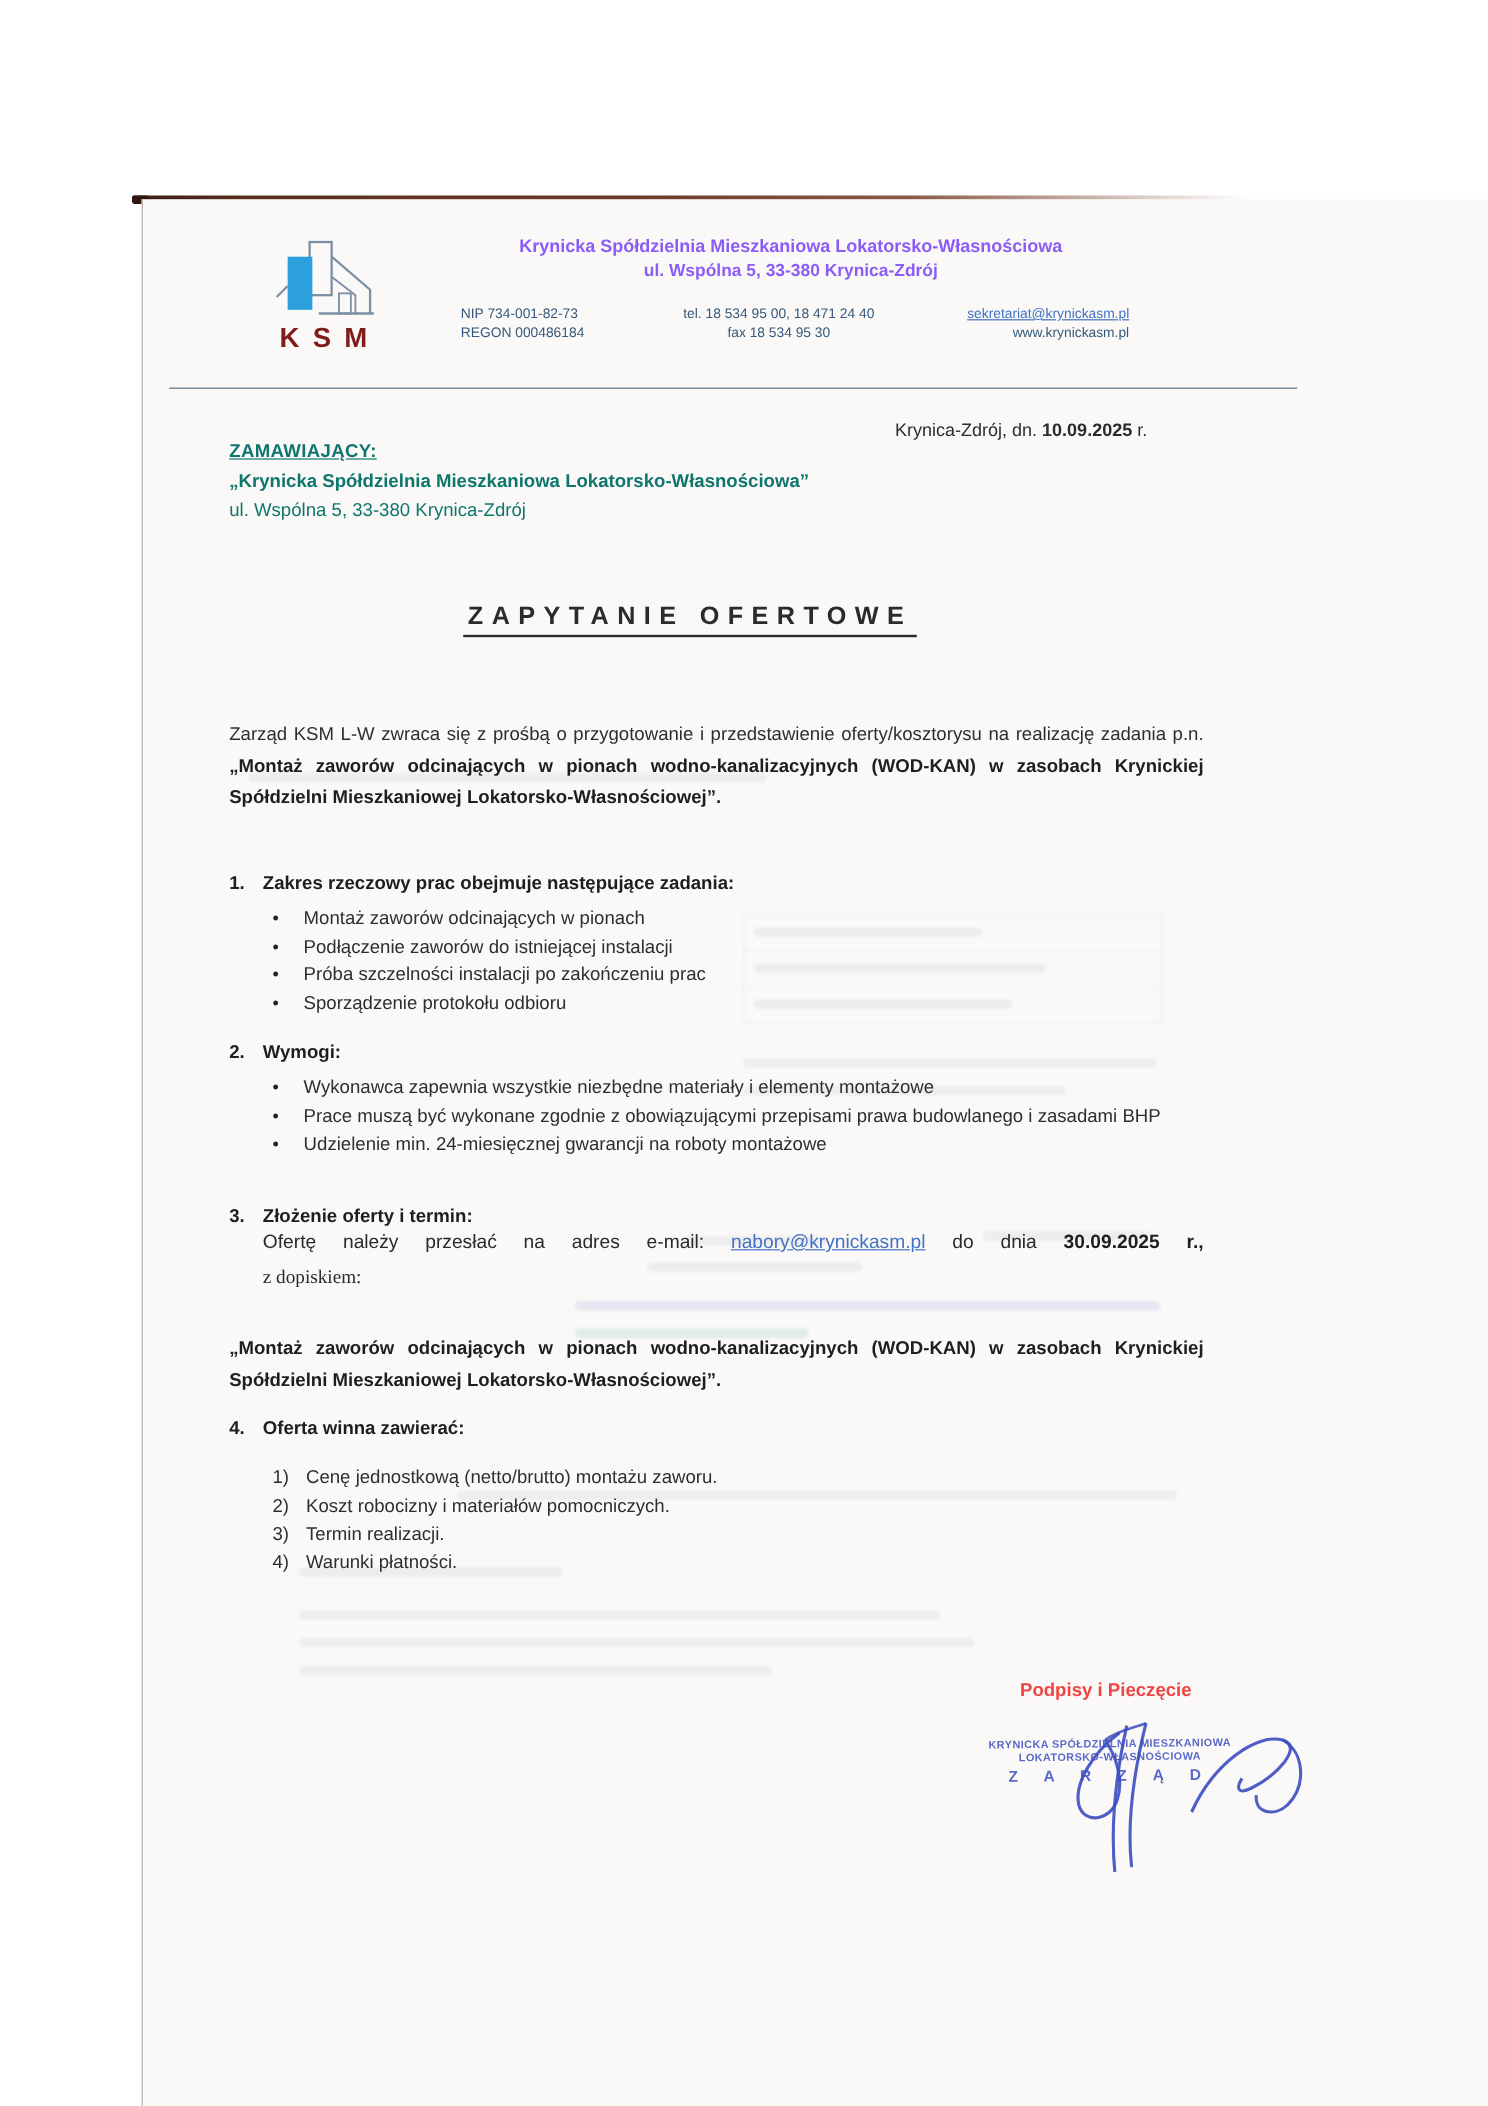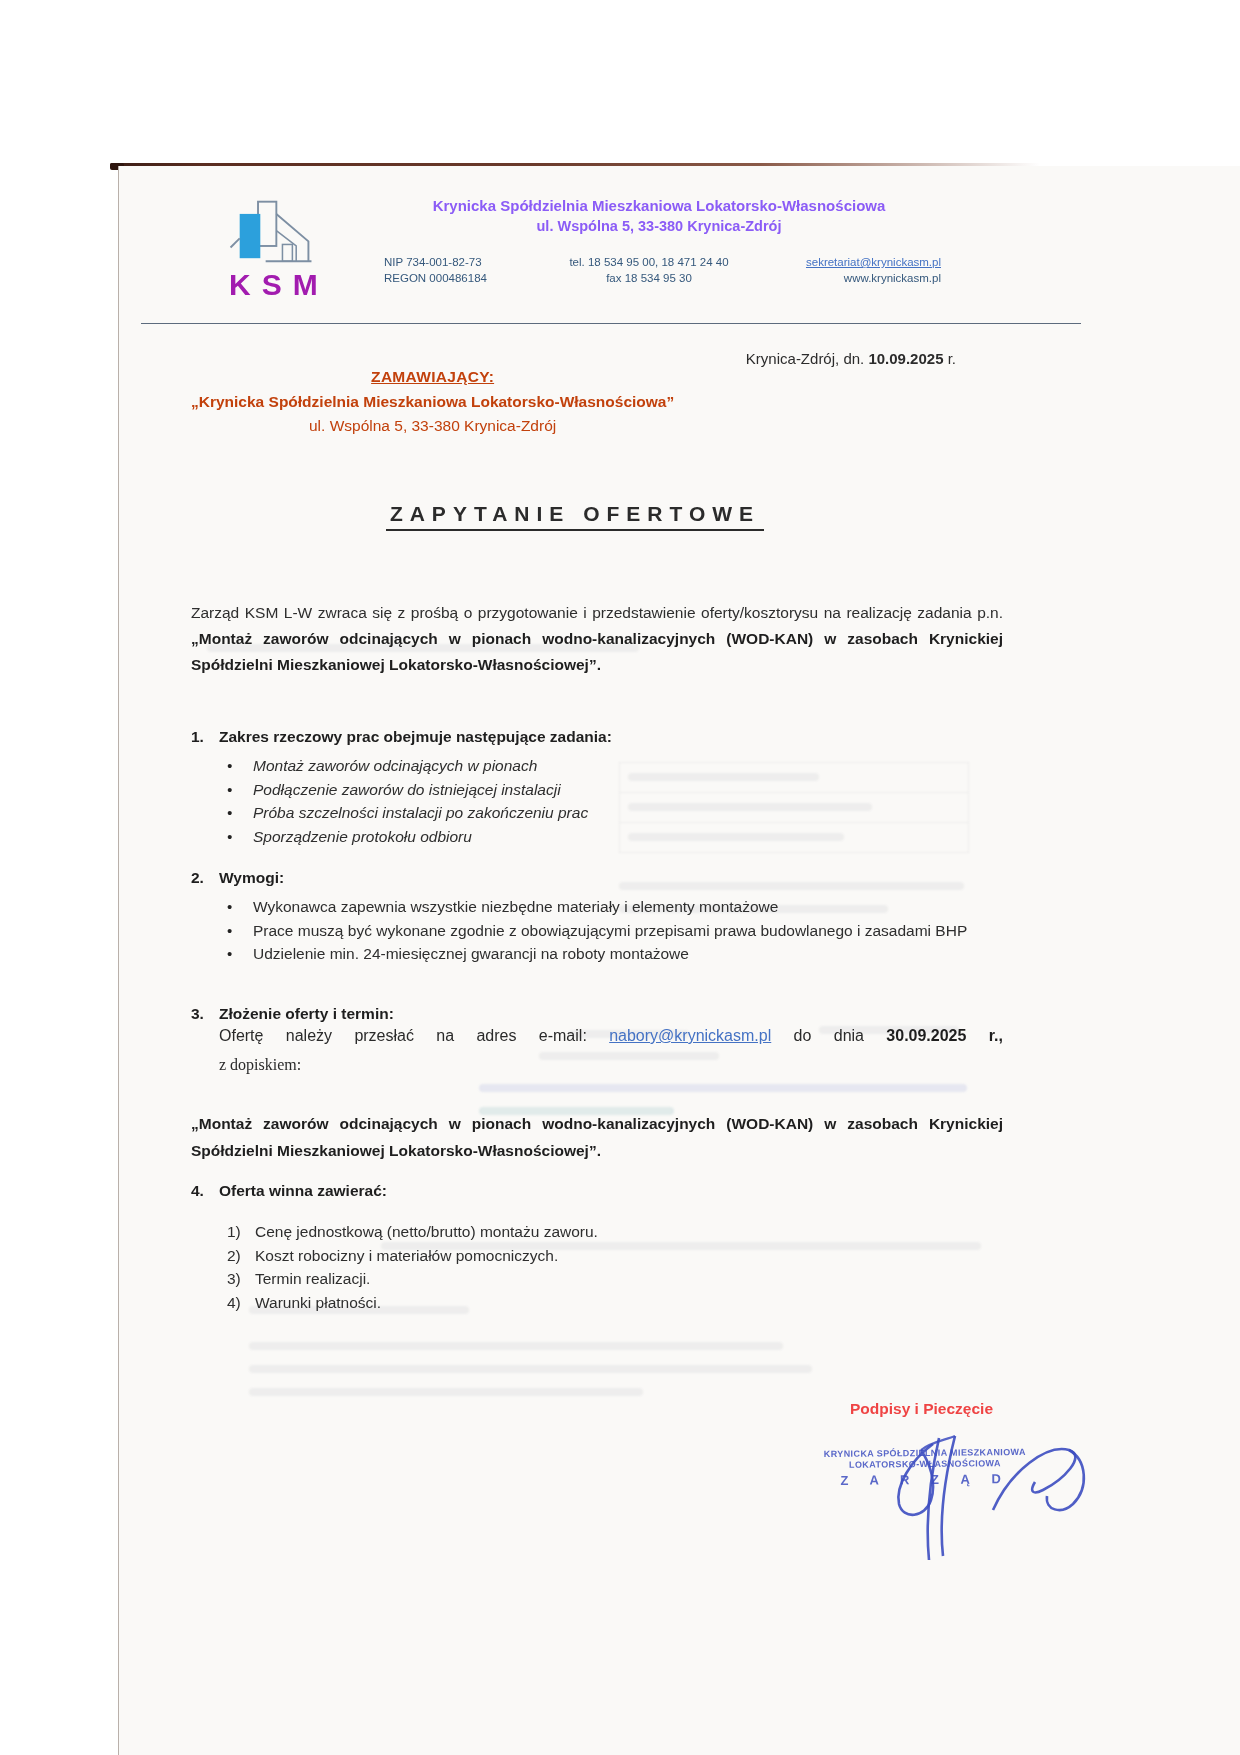--- a/index.html
+++ b/index.html
@@ -22,38 +22,38 @@
     border-radius:2px;
   }
   .page-top-edge::before{
     content:"";position:absolute;left:0;top:0;width:14px;height:7px;background:#2e160f;border-radius:2px;
   }
 
   
   .logo{position:absolute;left:102px;top:34px;width:100px;text-align:center;}
   .logo svg{display:block;margin:0 auto;}
   .logo-text{
-    font-size:30px;letter-spacing:11px;color:#a21caf;font-weight:600;
+    font-size:23px;letter-spacing:11px;color:#7f1d1d;font-weight:600;
     margin-top:2px;padding-left:8px;
   }
   .org-head{position:absolute;left:260px;top:30px;width:560px;text-align:center;color:#8b5cf6;}
   .org-name{font-size:15px;font-weight:700;line-height:20px;}
   .org-address{font-size:14.5px;font-weight:700;line-height:20px;}
   .info-row{position:absolute;top:88px;left:0;width:100%;font-size:11.5px;color:#35587c;line-height:16px;}
   .info-nip{position:absolute;left:265px;top:0;}
   .info-tel{position:absolute;left:390px;top:0;width:280px;text-align:center;}
   .info-mail{position:absolute;left:582px;top:0;width:240px;text-align:right;}
   .link{color:#4472c4;text-decoration:underline;cursor:pointer;}
   .head-rule{position:absolute;left:22px;top:157px;width:940px;height:0;border-top:1.6px solid #5c6b7d;}
 
   
   .dateline{position:absolute;top:184px;right:284px;font-size:15px;color:#2c2c2c;}
   .dateline b{font-weight:700;}
 
-  .orderer{position:absolute;left:72px;top:202px;color:#c2410c;text-align:center;}
+  .orderer{position:absolute;left:72px;top:202px;color:#0f766e;}
   .orderer-label{font-size:15.5px;font-weight:700;text-decoration:underline;letter-spacing:.3px;}
   .orderer-name{font-size:15.5px;font-weight:700;margin-top:7px;}
   .orderer-address{font-size:15.5px;margin-top:6px;}
 
   .doc-title{
     position:absolute;left:60px;top:336px;width:792px;text-align:center;
   }
   .doc-title span{
     display:inline-block;font-size:21px;font-weight:700;letter-spacing:7px;color:#2b2b2b;
     border-bottom:2.2px solid #2b2b2b;padding:0 4px 3px 4px;
@@ -70,21 +70,21 @@
   #sec3{top:819px;margin-top:20px;}
   #sec4{top:1016px;}
 
   ul.bullets{position:absolute;left:108px;margin:0;padding:0;list-style:none;}
   ul.bullets li{
     font-size:15.5px;color:#2e2e2e;line-height:23.5px;padding-left:26px;position:relative;
   }
   ul.bullets li::before{
     content:"•";position:absolute;left:0;top:0;font-size:15px;color:#222;
   }
-  #bullets1{top:588px;font-style:italic;}
+  #bullets1{top:588px;}
   #bullets2{top:729px;}
 
   .offer-line1{
     position:absolute;left:100px;top:856px;width:784px;height:27px;overflow:hidden;
     font-size:16px;color:#2a2a2a;text-align:justify;line-height:27px;
   }
   .offer-line1::after{content:"";display:inline-block;width:100%;}
   .offer-line2{position:absolute;left:100px;top:890px;font-size:16px;color:#2a2a2a;font-family:Liberation Serif, serif;}
 
   .task-repeat{top:928px;font-weight:700;color:#1e1e1e;line-height:27px;}

